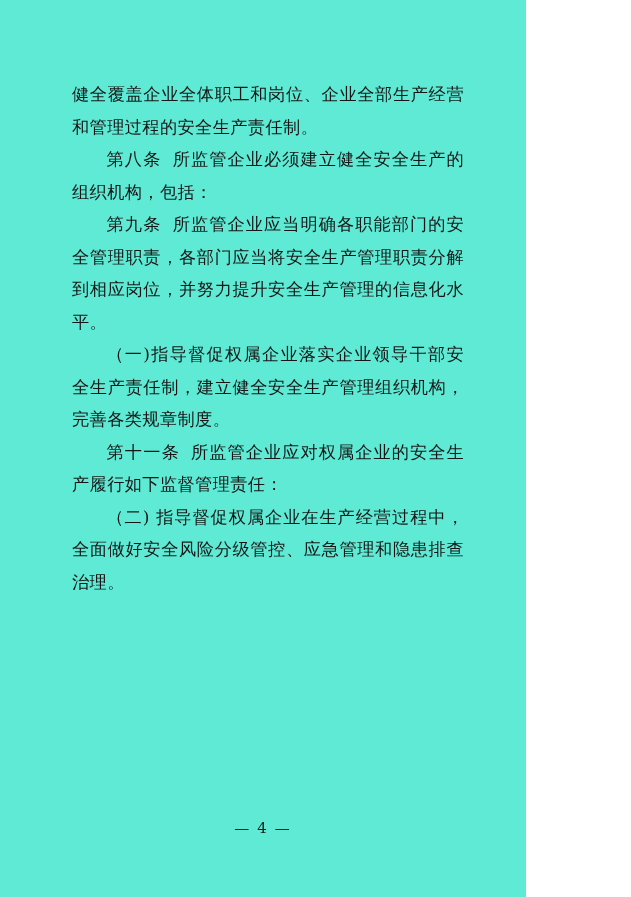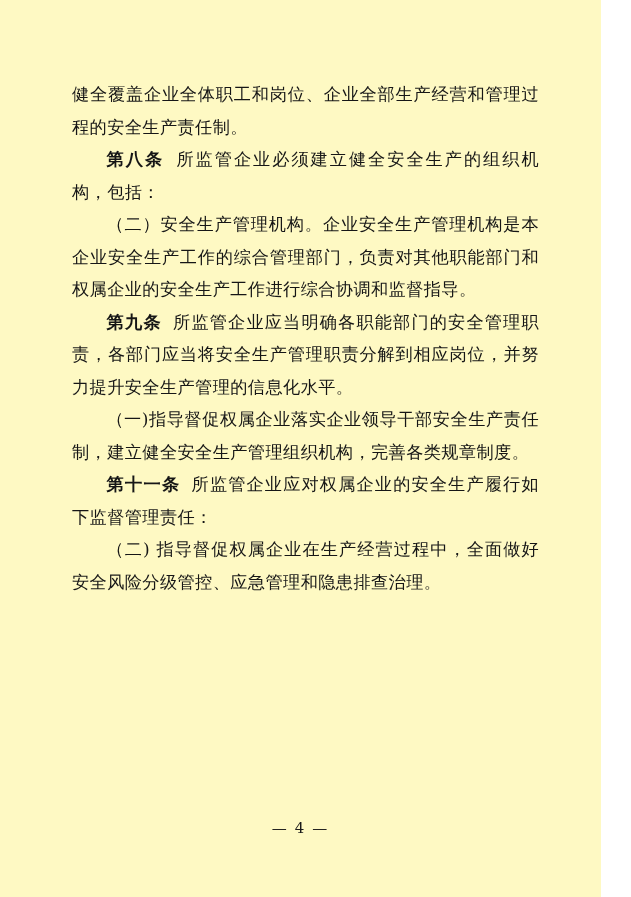--- a/index.html
+++ b/index.html
@@ -9,44 +9,44 @@
   body {
     width: 631px;
     height: 897px;
     background: #ffffff;
     font-family: "DejaVu Serif", "Liberation Serif", serif;
     color: #1a1a1a;
     overflow: hidden;
   }
   .page {
     position: relative;
-    width: 601px;
+    width: 526px;
     height: 897px;
-    background: #fef9c3;
+    background: #5eead4;
     box-sizing: border-box;
     padding: 78px 62px 0 72px;
   }
   .doc-body {
     font-size: 17.2px;
     line-height: 32.5px;
     letter-spacing: 0.4px;
     text-align: justify;
     text-justify: inter-ideograph;
     color: #161616;
   }
   .para {
     margin: 0 0 0 0;
     text-indent: 0;
   }
   .para.indent {
     text-indent: 2em;
   }
   .art-label {
     font-family: "DejaVu Sans", "Liberation Sans", sans-serif;
-    font-weight: bold;
+    font-weight: normal;
     letter-spacing: 0.6px;
   }
   .art-gap {
     display: inline-block;
     width: 0.6em;
   }
   .footer {
     position: absolute;
     left: 0;
     right: 0;
@@ -67,21 +67,20 @@
 
 <div class="page">
 
   <div class="doc-body">
 
     <p class="para"><span>健全覆盖企业全体职工和岗位、企业全部生产经营和管理过程的安全生产责任制。</span></p>
 
     <p class="para indent"><span class="art-label">第八条</span><span class="art-gap"></span><span>所监管企业必须建立健全安全生产的组织机构，包括：</span></p>
 
 
-    <p class="para indent"><span>（二）安全生产管理机构。企业安全生产管理机构是本企业安全生产工作的综合管理部门，负责对其他职能部门和权属企业的安全生产工作进行综合协调和监督指导。</span></p>
 
     <p class="para indent"><span class="art-label">第九条</span><span class="art-gap"></span><span>所监管企业应当明确各职能部门的安全管理职责，各部门应当将安全生产管理职责分解到相应岗位，并努力提升安全生产管理的信息化水平。</span></p>
 
 
     <p class="para indent"><span>（一)指导督促权属企业落实企业领导干部安全生产责任制，建立健全安全生产管理组织机构，完善各类规章制度。</span></p>
 
     <p class="para indent"><span class="art-label">第十一条</span><span class="art-gap"></span><span>所监管企业应对权属企业的安全生产履行如下监督管理责任：</span></p>
 
     <p class="para indent"><span>（二) 指导督促权属企业在生产经营过程中，全面做好安全风险分级管控、应急管理和隐患排查治理。</span></p>
 

